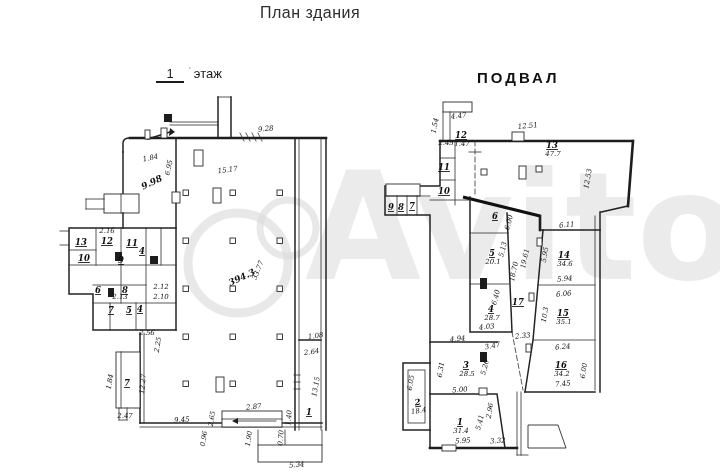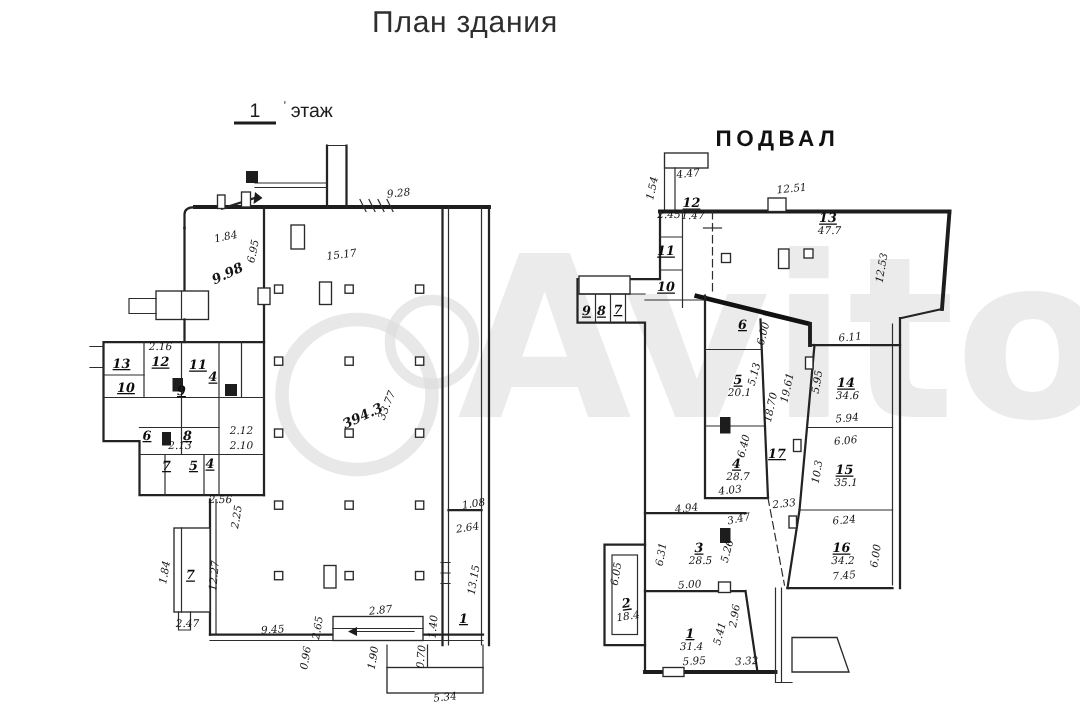--- a/index.html
+++ b/index.html
@@ -1,24 +1,24 @@
 <!DOCTYPE html>
 <html><head>
 <meta charset="utf-8">
 <style>
   html,body{margin:0;padding:0;}
   body{width:720px;height:475px;position:relative;background:#ffffff;overflow:hidden;
        font-family:"Liberation Sans",sans-serif;}
   .page-title{position:absolute;top:4px;left:0;width:620px;text-align:center;
-       font-size:20px;font-weight:400;color:#2e2e2e;letter-spacing:.5px;}
+       font-size:16px;font-weight:400;color:#2e2e2e;letter-spacing:.5px;}
   .fp-head{position:absolute;left:156px;top:66px;font-size:13px;font-weight:normal;color:#1c1c1c;}
   .fp-num{display:inline-block;min-width:28px;text-align:center;border-bottom:2px solid #1c1c1c;}
   .fp-tick{font-size:8px;vertical-align:super;margin:0 3px 0 5px;}
   .bs-head{position:absolute;left:477px;top:69px;font-size:15px;font-weight:bold;
-       color:#111;letter-spacing:3px;margin-top:15px;}
+       color:#111;letter-spacing:3px;}
   .wm{position:absolute;left:305px;top:152px;font-size:150px;line-height:1;font-weight:bold;
       font-family:"DejaVu Sans",sans-serif;color:#d8d8d8;opacity:.5;letter-spacing:0px;
       pointer-events:none;white-space:nowrap;}
   svg.plan{position:absolute;left:0;top:0;}
   
   .wl{stroke:#232323;fill:none;stroke-width:1.5;stroke-linecap:square;}
   .wh{stroke:#1d1d1d;fill:none;stroke-width:2.6;stroke-linecap:square;}
   .wt{stroke:#2d2d2d;fill:none;stroke-width:.8;stroke-linecap:square;}
   .dg{stroke:#111;fill:none;stroke-width:3.2;}
   .dsh{stroke-dasharray:5 3;}

